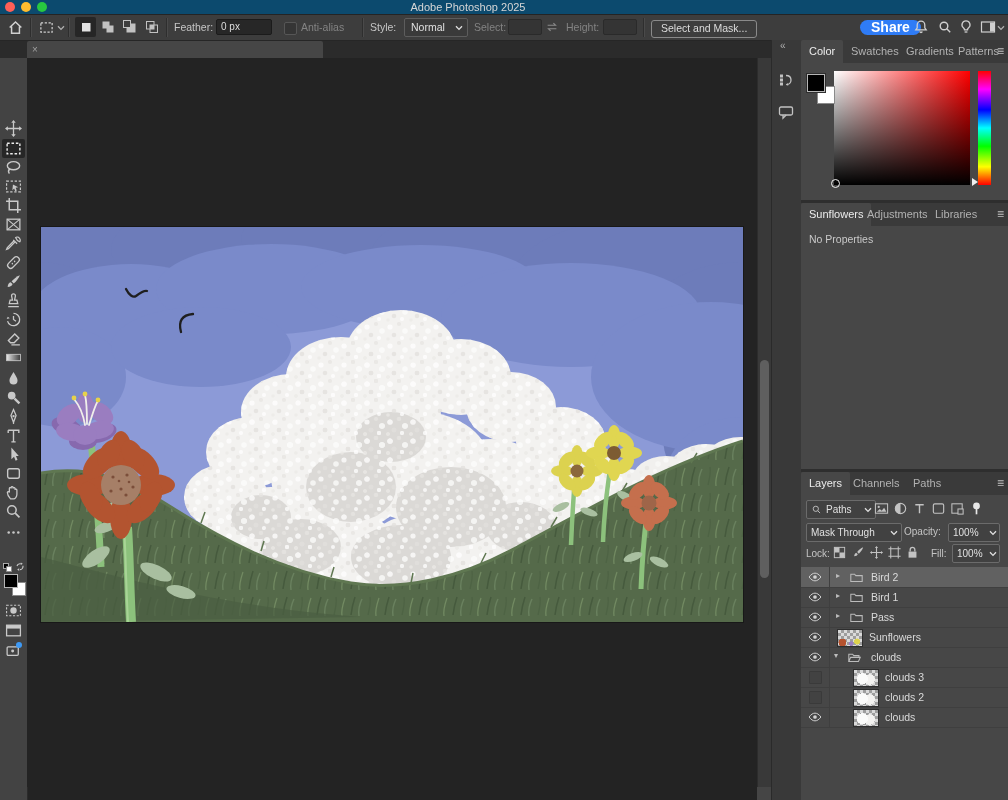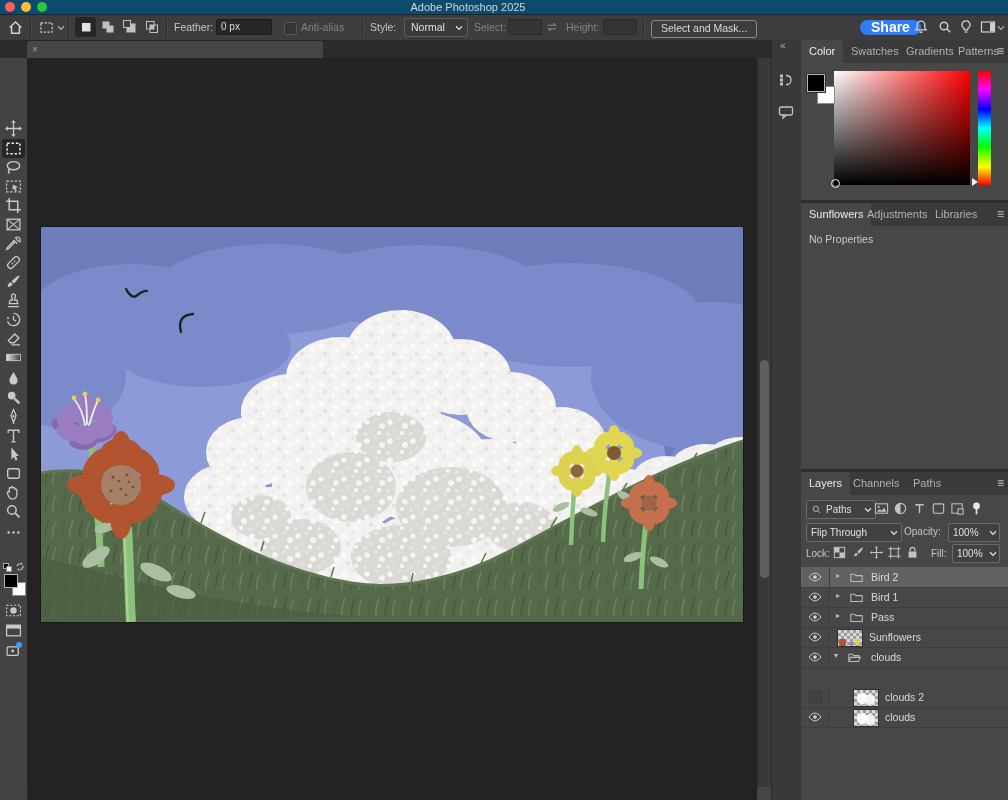--- a/index.html
+++ b/index.html
@@ -913,21 +913,21 @@
             <use href="#i-f-smart"></use>
           </svg>
         </div>
       <div class="abs fic" style="left:168px;top:29px;color:#e8e8e8">
           <svg class="icon">
             <use href="#i-f-pin"></use>
           </svg>
         </div>
 
       <div class="abs lp-select" style="left:5px;top:51px;width:86px">
-        <span>Flip Through</span>
+        <span>Mask Through</span>
         <svg class="abs" style="right:3px;top:5px" width="8" height="8">
             <use href="#i-chevd"></use>
           </svg>
       </div>
       <span class="abs lp-lab" style="left:103px;top:54px">Opacity:</span>
       <div class="abs lp-select" style="left:147px;top:51px;width:42px">
         <span>100%</span>
         <svg class="abs" style="right:2px;top:5px" width="8" height="8">
             <use href="#i-chevd"></use>
           </svg>
@@ -1035,20 +1035,27 @@
             </div>
           </div>
         <span class="disc" style="left:33px">▾</span>
         <div class="lfold" style="left:46px">
             <svg class="icon">
               <use href="#i-folder-open"></use>
             </svg>
           </div>
         <span class="lname" style="left:70px">clouds</span>
       </div>
+      <div class="abs lrow" style="top:195px">
+        <div class="abs eyecell">
+            <div class="abs eyeempty"></div>
+          </div>
+        <div class="thumb clouds" style="left:52px"></div>
+        <span class="lname" style="left:84px">clouds 3</span>
+      </div>
       <div class="abs lrow" style="top:215px">
         <div class="abs eyecell">
             <div class="abs eyeempty"></div>
           </div>
         <div class="thumb clouds" style="left:52px"></div>
         <span class="lname" style="left:84px">clouds 2</span>
       </div>
       <div class="abs lrow" style="top:235px">
         <div class="abs eyecell">
             <div class="abs eyeicon">

